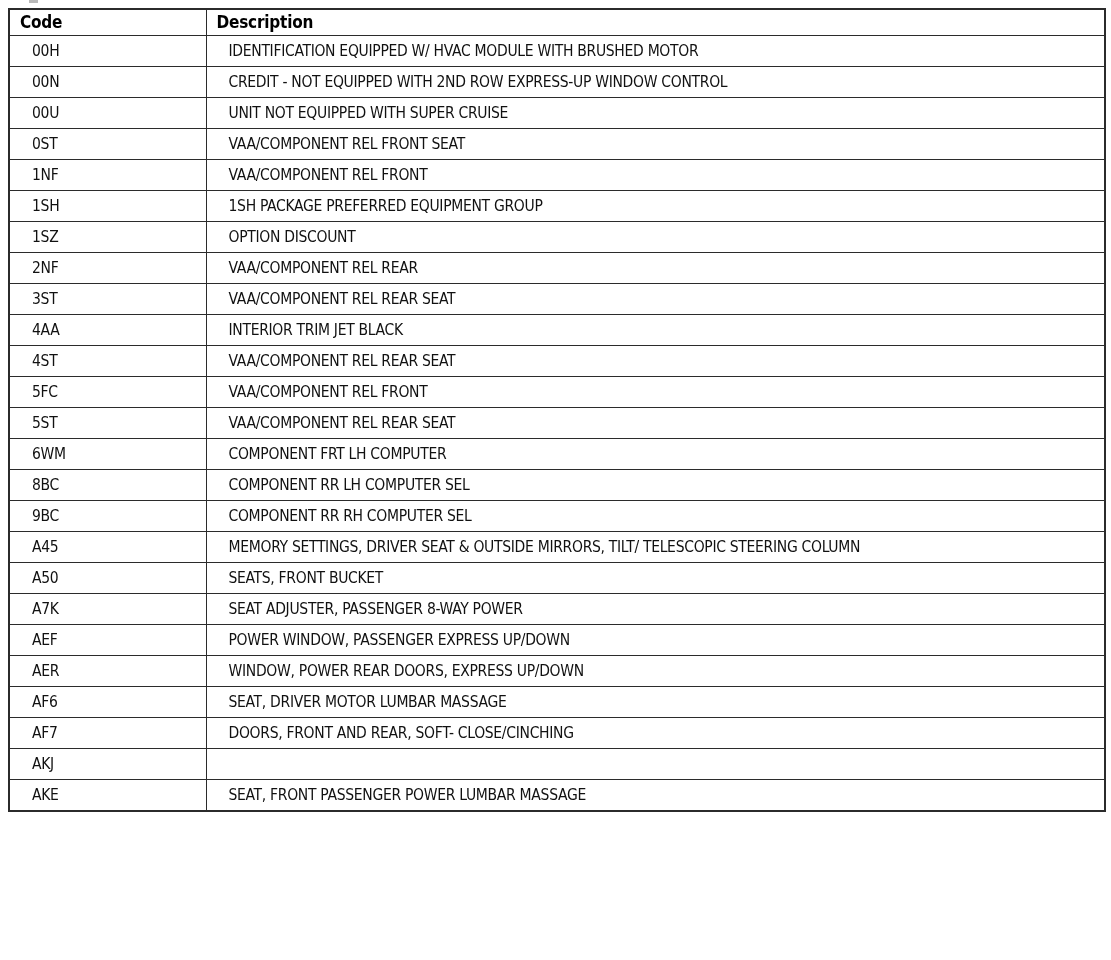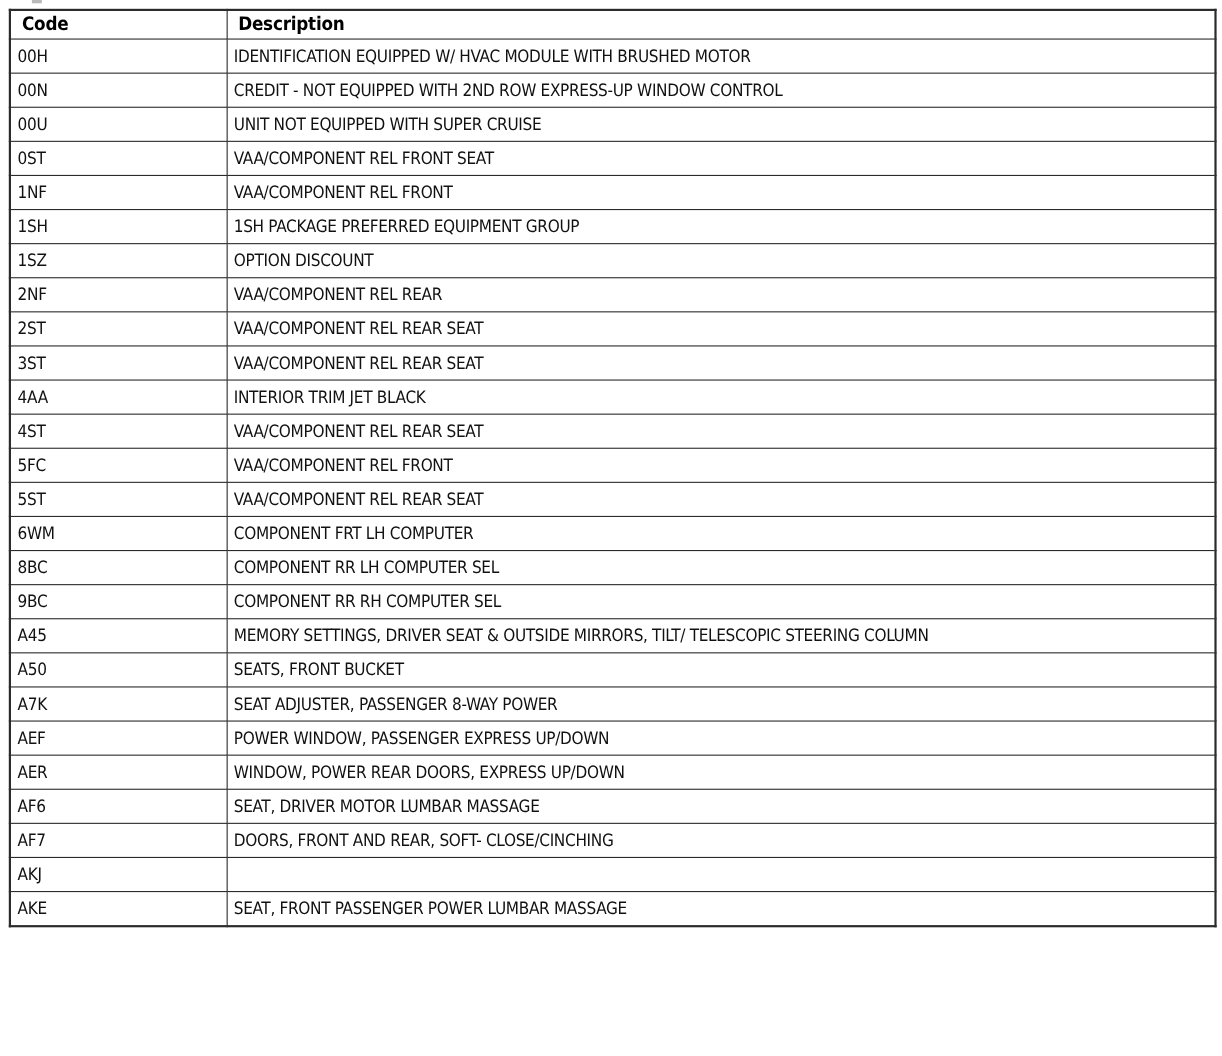--- a/index.html
+++ b/index.html
@@ -49,21 +49,21 @@
     color: #000000;
     letter-spacing: -0.2px;
     height: 22px;
     padding: 1px 8px 2px 10px;
   }
   .rpo-table td {
     font-size: 15.5px;
     color: #111111;
     letter-spacing: -0.3px;
     height: 26px;
-    padding: 2px 8px 2px 6px;
+    padding: 2px 8px 2px 22px;
   }
 </style>
 </head>
 <body>
 
 <div class="page">
   <div class="top-artifact"></div>
 
   <table class="rpo-table">
     <colgroup>
@@ -111,24 +111,20 @@
     <tr>
       <td>1SZ</td>
       <td>OPTION DISCOUNT</td>
     </tr>
 
     <tr>
       <td>2NF</td>
       <td>VAA/COMPONENT REL REAR</td>
     </tr>
 
-    <tr>
-      <td>2ST</td>
-      <td>VAA/COMPONENT REL REAR SEAT</td>
-    </tr>
 
     <tr>
       <td>3ST</td>
       <td>VAA/COMPONENT REL REAR SEAT</td>
     </tr>
 
     <tr>
       <td>4AA</td>
       <td>INTERIOR TRIM JET BLACK</td>
     </tr>

